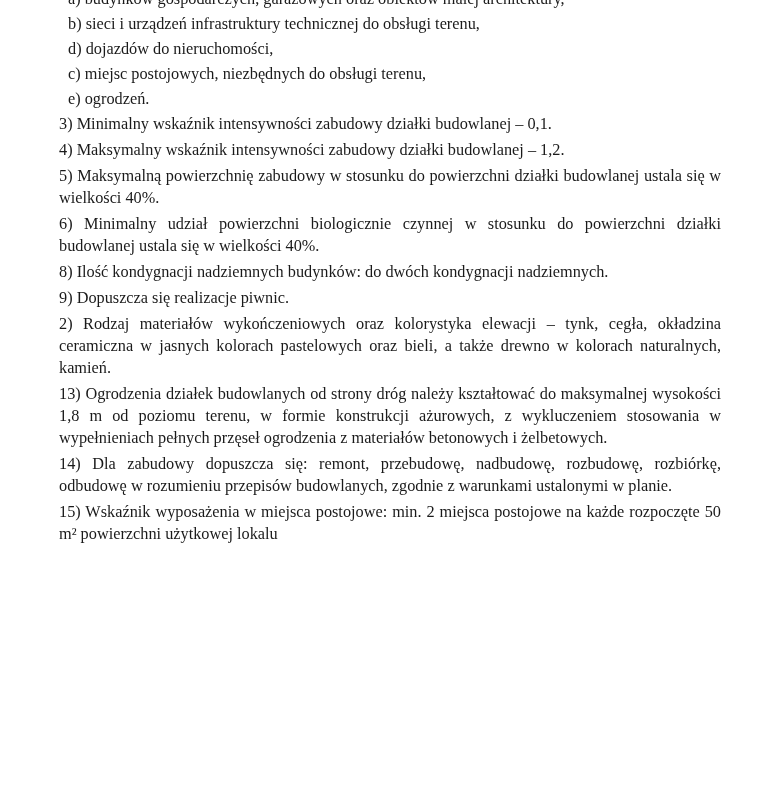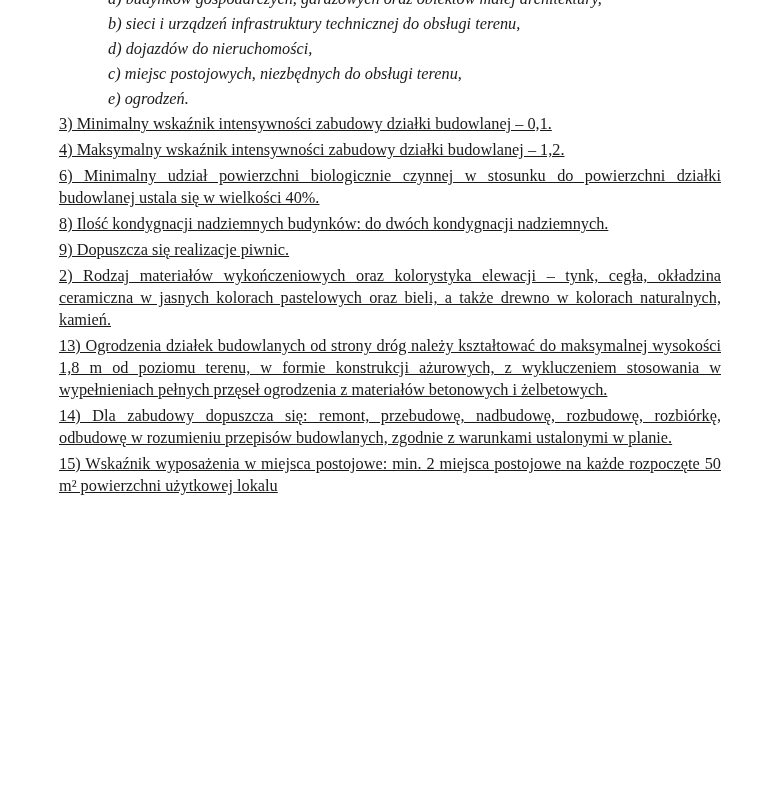--- a/index.html
+++ b/index.html
@@ -5,44 +5,44 @@
   html, body { margin: 0; padding: 0; background: #ffffff; }
   body {
     width: 780px; height: 790px; overflow: hidden; position: relative;
     font-family: "Liberation Serif", "DejaVu Serif", serif;
     color: #1a1a1a;
   }
   .page {
     position: absolute; left: 0; top: -12px; width: 780px;
   }
   .sub {
-    position: relative; margin-left: 108px; font-size: 16.3px; line-height: 22px;
-    height: 25px; white-space: nowrap; font-style: italic;
+    position: relative; margin-left: 68px; font-size: 16.3px; line-height: 22px;
+    height: 25px; white-space: nowrap;
   }
   .para {
     margin-left: 59px; width: 662px;
     font-size: 16.3px; line-height: 22px;
     text-align: justify; text-align-last: left;
     margin-bottom: 4px;
-    text-decoration: underline;
   }
   .para.single { white-space: nowrap; }
 </style>
 </head>
 <body>
 
 <div class="page">
   <div class="sub">a) budynków gospodarczych, garażowych oraz obiektów małej architektury,</div>
   <div class="sub">b) sieci i urządzeń infrastruktury technicznej do obsługi terenu,</div>
   <div class="sub">d) dojazdów do nieruchomości,</div>
   <div class="sub">c) miejsc postojowych, niezbędnych do obsługi terenu,</div>
   <div class="sub">e) ogrodzeń.</div>
 
   <div class="para single">3) Minimalny wskaźnik intensywności zabudowy działki budowlanej – 0,1.</div>
   <div class="para single">4) Maksymalny wskaźnik intensywności zabudowy działki budowlanej – 1,2.</div>
+  <div class="para">5) Maksymalną powierzchnię zabudowy w stosunku do powierzchni działki budowlanej ustala się w wielkości 40%.</div>
   <div class="para">6) Minimalny udział powierzchni biologicznie czynnej w stosunku do powierzchni działki budowlanej ustala się w wielkości 40%.</div>
   <div class="para single">8) Ilość kondygnacji nadziemnych budynków: do dwóch kondygnacji nadziemnych.</div>
   <div class="para single">9) Dopuszcza się realizacje piwnic.</div>
   <div class="para">2) Rodzaj materiałów wykończeniowych oraz kolorystyka elewacji – tynk, cegła, okładzina ceramiczna w jasnych kolorach pastelowych oraz bieli, a także drewno w kolorach naturalnych, kamień.</div>
   <div class="para">13) Ogrodzenia działek budowlanych od strony dróg należy kształtować do maksymalnej wysokości 1,8 m od poziomu terenu, w formie konstrukcji ażurowych, z wykluczeniem stosowania w wypełnieniach pełnych przęseł ogrodzenia z materiałów betonowych i żelbetowych.</div>
   <div class="para">14) Dla zabudowy dopuszcza się: remont, przebudowę, nadbudowę, rozbudowę, rozbiórkę, odbudowę w rozumieniu przepisów budowlanych, zgodnie z warunkami ustalonymi w planie.</div>
   <div class="para">15) Wskaźnik wyposażenia w miejsca postojowe: min. 2 miejsca postojowe na każde rozpoczęte 50 m² powierzchni użytkowej lokalu</div>
 </div>
 
 </body></html>

